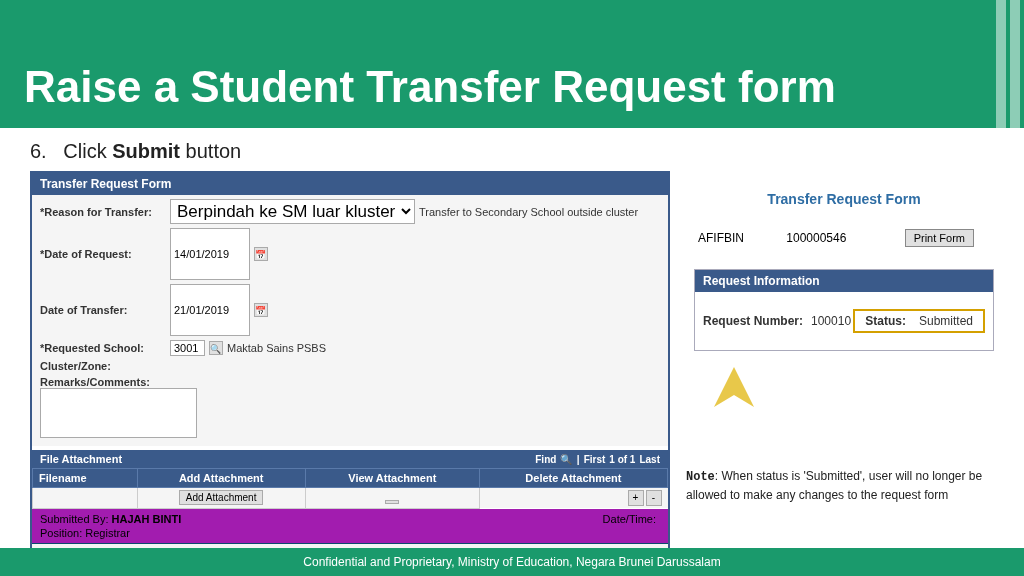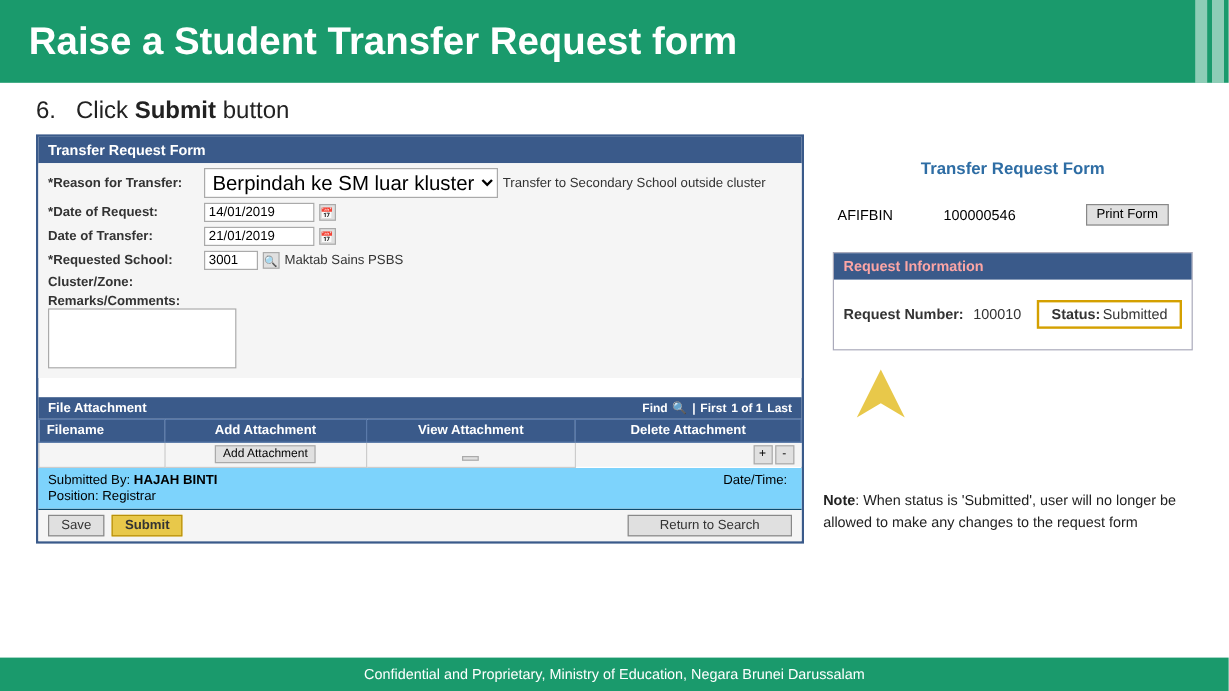--- a/index.html
+++ b/index.html
@@ -15,22 +15,23 @@
     
     .header {
       background: #1a9a6c;
       padding: 16px 24px;
       display: flex;
       align-items: center;
       position: relative;
     }
     .header-title {
       color: #fff;
-      font-size: 32px;
-      font-weight: bold;
+      font-size: 44px;
+      font-weight: bold;
+      margin-top: 46px;
     }
     .header-deco {
       position: absolute;
       right: 0;
       top: 0;
       height: 100%;
       display: flex;
       align-items: stretch;
     }
     .header-deco-bar1 {
@@ -81,21 +82,21 @@
       padding: 2px 4px;
     }
 
     
     .request-info-section {
       border: 1px solid #aab;
       margin-bottom: 6px;
     }
     .request-info-header {
       background: #3a5a8a;
-      color: #fca5a5;
+      color: #ffffff;
       font-size: 12px;
       font-weight: bold;
       padding: 4px 8px;
     }
     .request-info-row {
       display: flex;
       align-items: center;
       padding: 17px 8px;
       font-size: 12px;
     }
@@ -104,21 +105,21 @@
       margin-right: 8px;
       color: #333;
     }
     .request-info-value {
       color: #333;
     }
     .status-box {
       margin-left: auto;
       display: flex;
       align-items: center;
-      gap: 2px;
+      gap: 13px;
       border: 2px solid #d4a000;
       padding: 3px 10px;
     }
     .status-label {
       font-weight: bold;
       color: #333;
     }
     .status-value {
       color: #333;
     }
@@ -175,30 +176,30 @@
     .form-select {
       border: 1px solid #aaa;
       background: #fff;
       padding: 1px 2px;
       font-size: 17px;
       min-width: 140px;
     }
     .form-input {
       border: 1px solid #aaa;
       background: #fff;
+      padding: 19px 3px;
+      font-size: 11px;
+      width: 80px;
+    }
+    .form-input-text {
+      border: 1px solid #aaa;
+      background: #fff;
       padding: 1px 3px;
       font-size: 11px;
-      width: 92px;
-    }
-    .form-input-text {
-      border: 1px solid #aaa;
-      background: #fff;
-      padding: 1px 3px;
-      font-size: 11px;
-      width: 45px;
+      width: 35px;
     }
     .cal-icon {
       display: inline-block;
       width: 14px;
       height: 14px;
       background: #e0e0e0;
       border: 1px solid #aaa;
       font-size: 9px;
       text-align: center;
       line-height: 14px;
@@ -231,21 +232,21 @@
     
     .file-attachment-header {
       background: #3a5a8a;
       color: #fff;
       font-size: 11px;
       font-weight: bold;
       padding: 3px 8px;
       display: flex;
       justify-content: space-between;
       align-items: center;
-      margin-top: 16px;
+      margin-top: 4px;
     }
     .file-attachment-nav {
       display: flex;
       align-items: center;
       gap: 4px;
       font-size: 10px;
     }
     .file-table {
       width: 100%;
       border-collapse: collapse;
@@ -298,21 +299,21 @@
       display: inline-block;
     }
 
     
     .form-bottom {
       display: flex;
       justify-content: space-between;
       align-items: flex-start;
       padding: 4px 8px;
       font-size: 11px;
-      background: #7dd3fc;
+      background: #a21caf;
     }
     .form-bottom-left {
       display: flex;
       flex-direction: column;
       gap: 2px;
     }
     .form-bottom-right {
       display: flex;
       align-items: center;
       gap: 4px;
@@ -377,20 +378,21 @@
     }
 
     .note-text {
       font-size: 12px;
       color: #222;
       line-height: 1.5;
       margin-top: 50px;
     }
     .note-text strong {
       font-weight: bold;
+      font-family: Liberation Mono, monospace;
     }
 
     
     .footer {
       position: absolute;
       bottom: 0;
       left: 0;
       right: 0;
       background: #1a9a6c;
       color: #fff;

